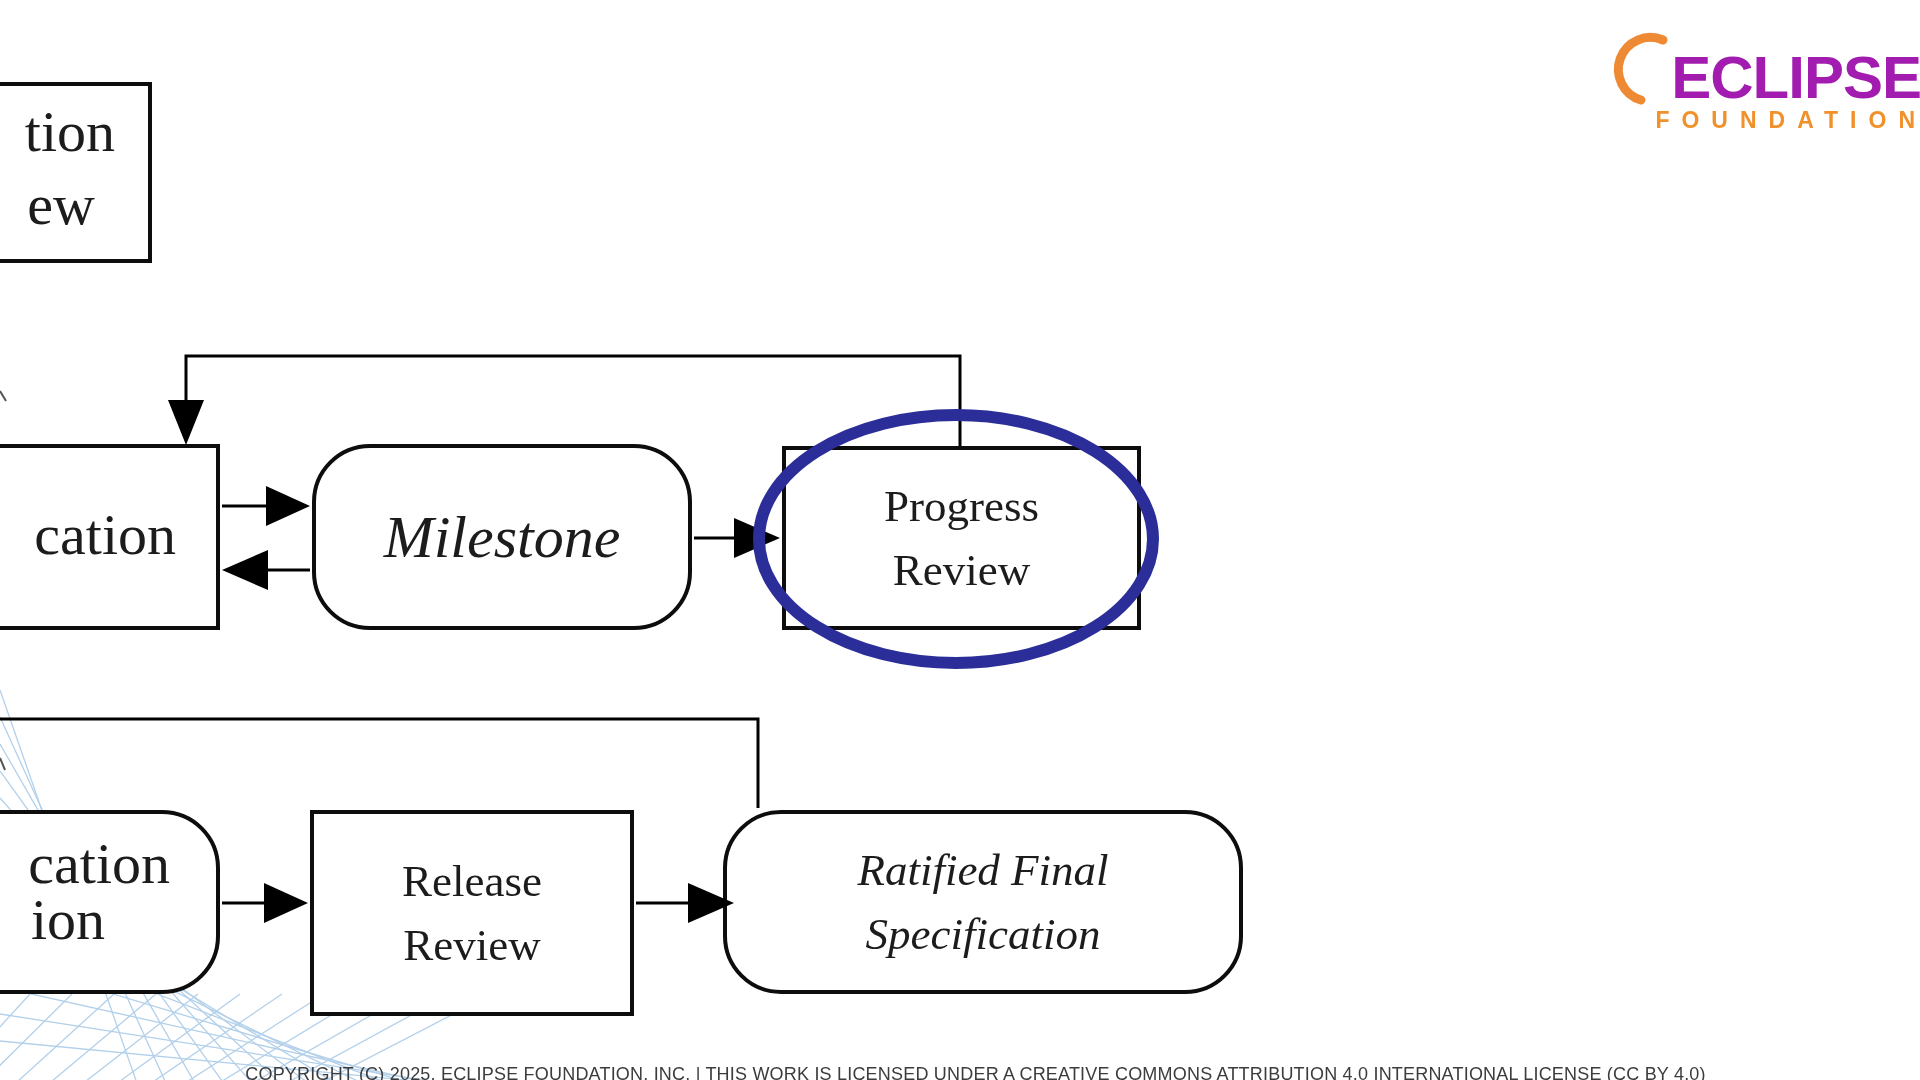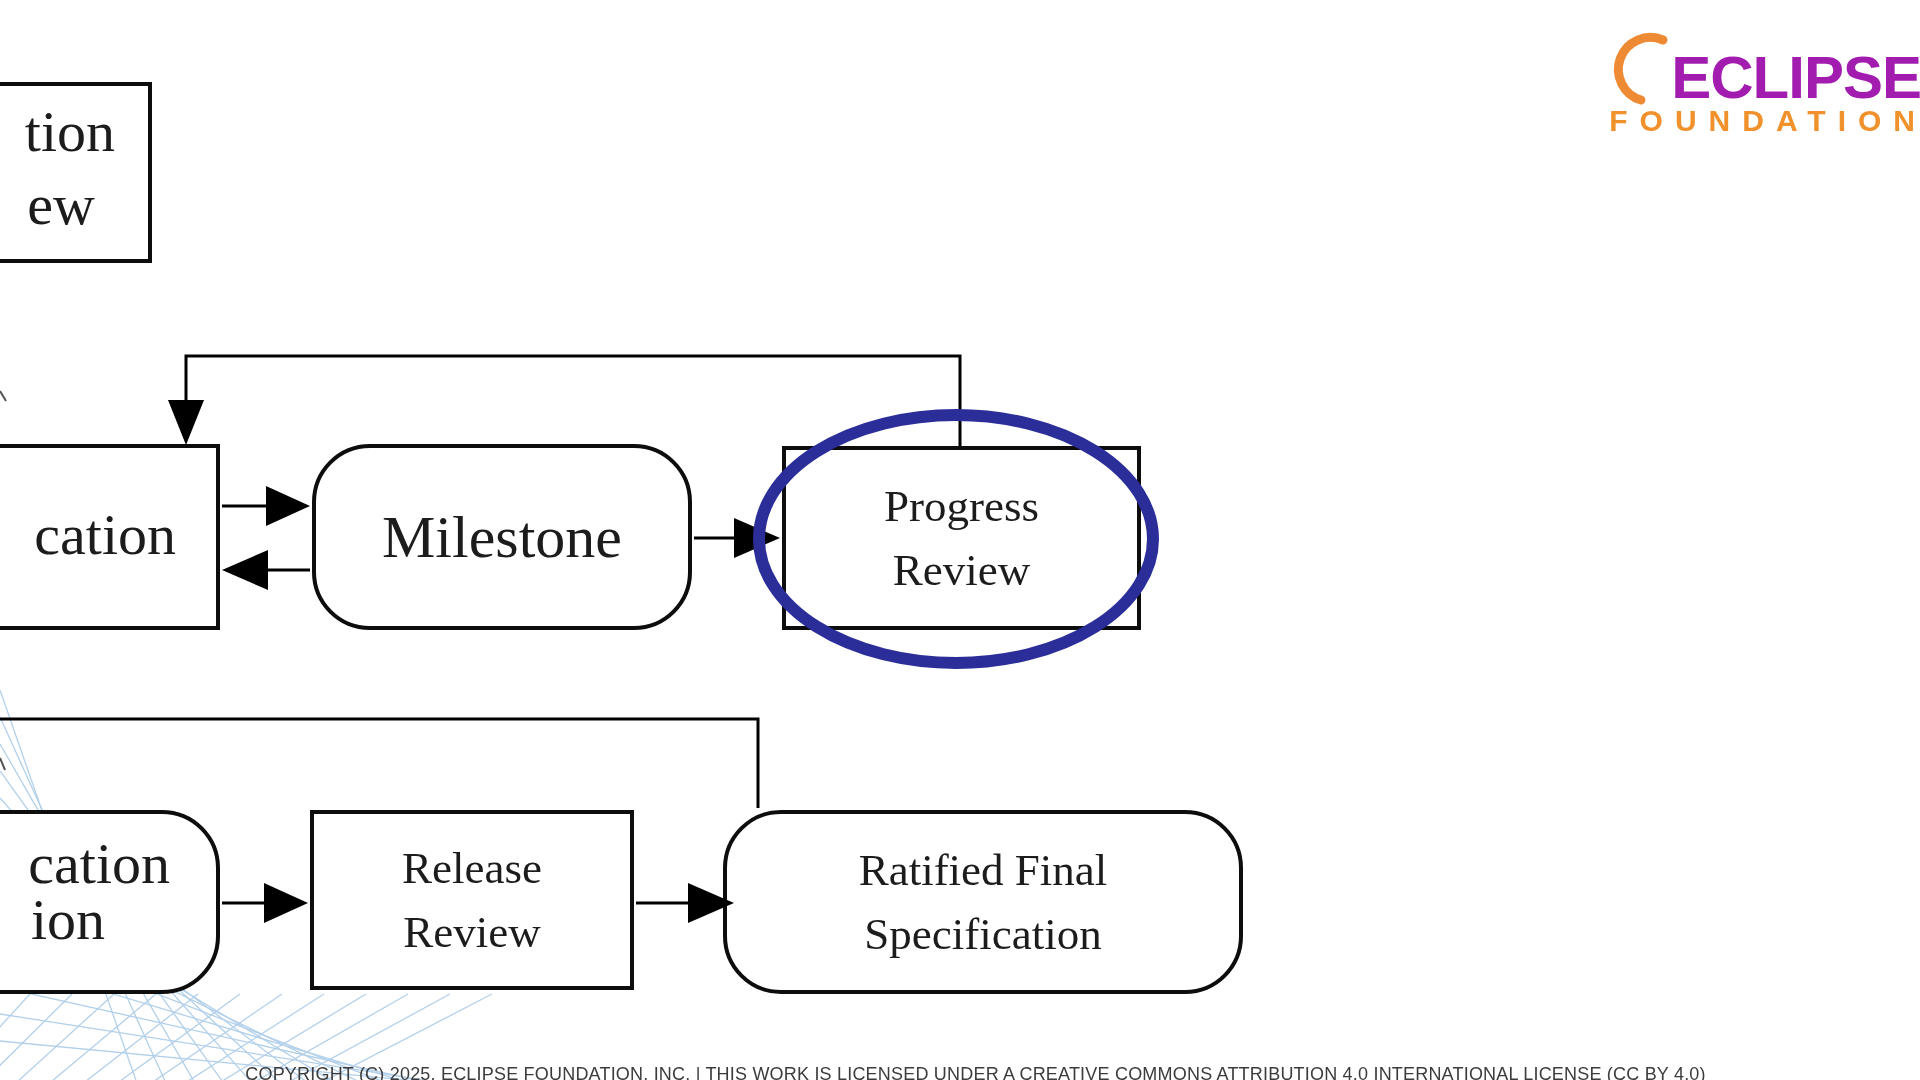--- a/index.html
+++ b/index.html
@@ -3,30 +3,30 @@
 <meta charset="utf-8">
 <style>
   html,body{margin:0;padding:0;background:#ffffff;}
   #page{position:relative;width:1920px;height:1080px;overflow:hidden;background:#ffffff;
         font-family:"Liberation Serif","DejaVu Serif",serif;padding-left:31px;}
   svg.layer{position:absolute;left:0;top:0;width:1920px;height:1080px;}
   .node{position:absolute;background:#ffffff;border:4px solid #0d0d0d;box-sizing:border-box;
         display:flex;flex-direction:column;align-items:center;justify-content:center;
         color:#1c1c1c;text-align:center;z-index:3;}
   .node .ln{display:block;font-size:45px;line-height:64px;white-space:nowrap;}
-  .rounded{border-radius:58px;}
+  .rounded{border-radius:58px;font-style:italic;}
   .frag{position:absolute;z-index:4;color:#1c1c1c;font-size:58px;line-height:58px;white-space:nowrap;}
   #connectors{z-index:5;}
   #annotation{z-index:6;}
   #swoosh{z-index:1;}
   .logo-title{position:absolute;top:48px;right:30px;z-index:7;
       font-family:"Liberation Sans",sans-serif;font-weight:800;font-size:60px;line-height:60px;
       letter-spacing:-1px;color:#a21caf;}
   .logo-subtitle{position:absolute;top:109px;right:36px;z-index:7;
-      font-family:"Liberation Sans",sans-serif;font-weight:700;font-size:30px;line-height:23px;
+      font-family:"Liberation Sans",sans-serif;font-weight:700;font-size:23px;line-height:23px;
       letter-spacing:12px;margin-right:0;color:#f0912c;}
   .logo-subtitle span{margin-right:-12px;}
   #copyright{position:absolute;left:0;right:0;top:1052px;z-index:7;text-align:center;
       font-family:"Liberation Sans",sans-serif;font-size:18px;line-height:21px;
       letter-spacing:0.2px;color:#3c3c3c;margin-top:12px;}
 </style>
 </head>
 <body>
 
 <div id="page">
@@ -73,21 +73,21 @@
 
   <div class="node" style="left:782px;top:446px;width:359px;height:184px;">
     <span class="ln">Progress</span>
     <span class="ln">Review</span>
   </div>
 
   <div class="node rounded" style="left:-260px;top:810px;width:480px;height:184px;"></div>
   <span class="frag" style="right:1781px;top:835px;">cation</span>
   <span class="frag" style="right:1846px;top:891px;">ion</span>
 
-  <div class="node" style="left:310px;top:810px;width:324px;height:180px;">
+  <div class="node" style="left:310px;top:810px;width:324px;height:206px;">
     <span class="ln">Release</span>
     <span class="ln">Review</span>
   </div>
 
   <div class="node rounded" style="left:723px;top:810px;width:520px;height:184px;">
     <span class="ln">Ratified Final</span>
     <span class="ln">Specification</span>
   </div>
 
   <svg id="connectors" class="layer">

